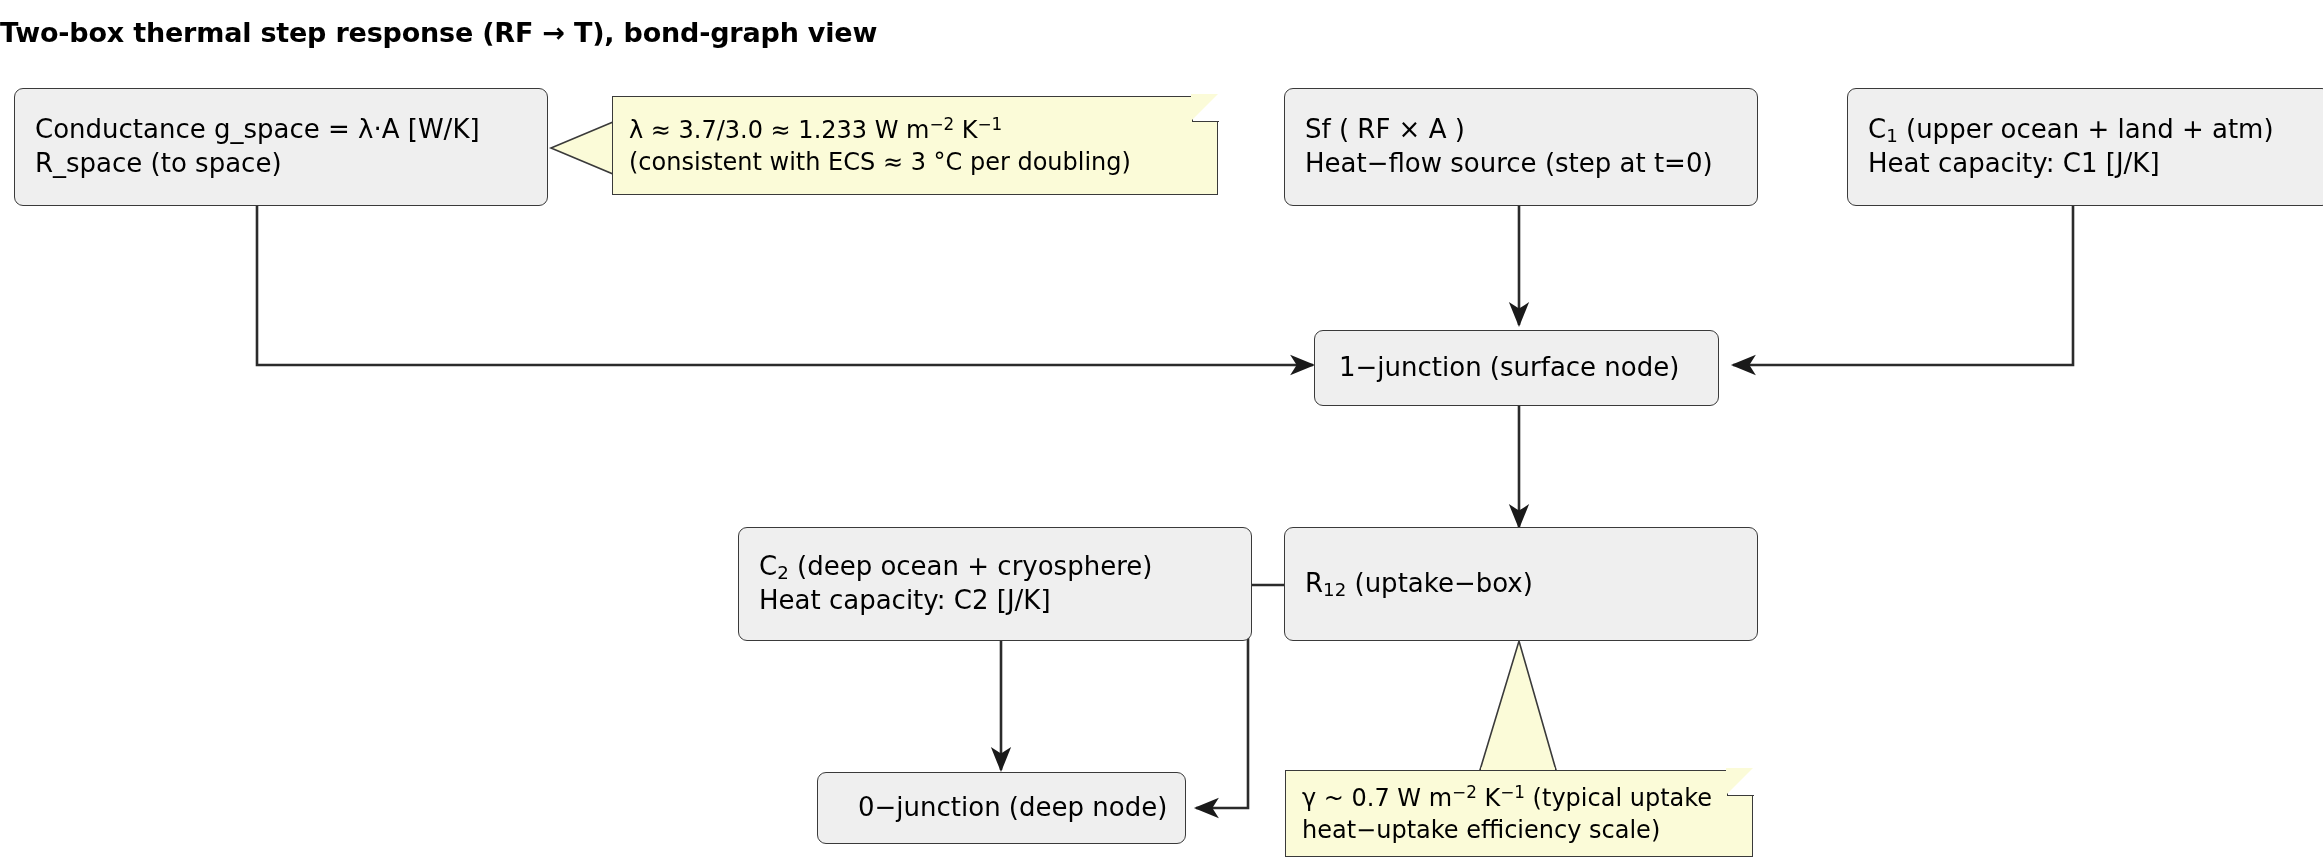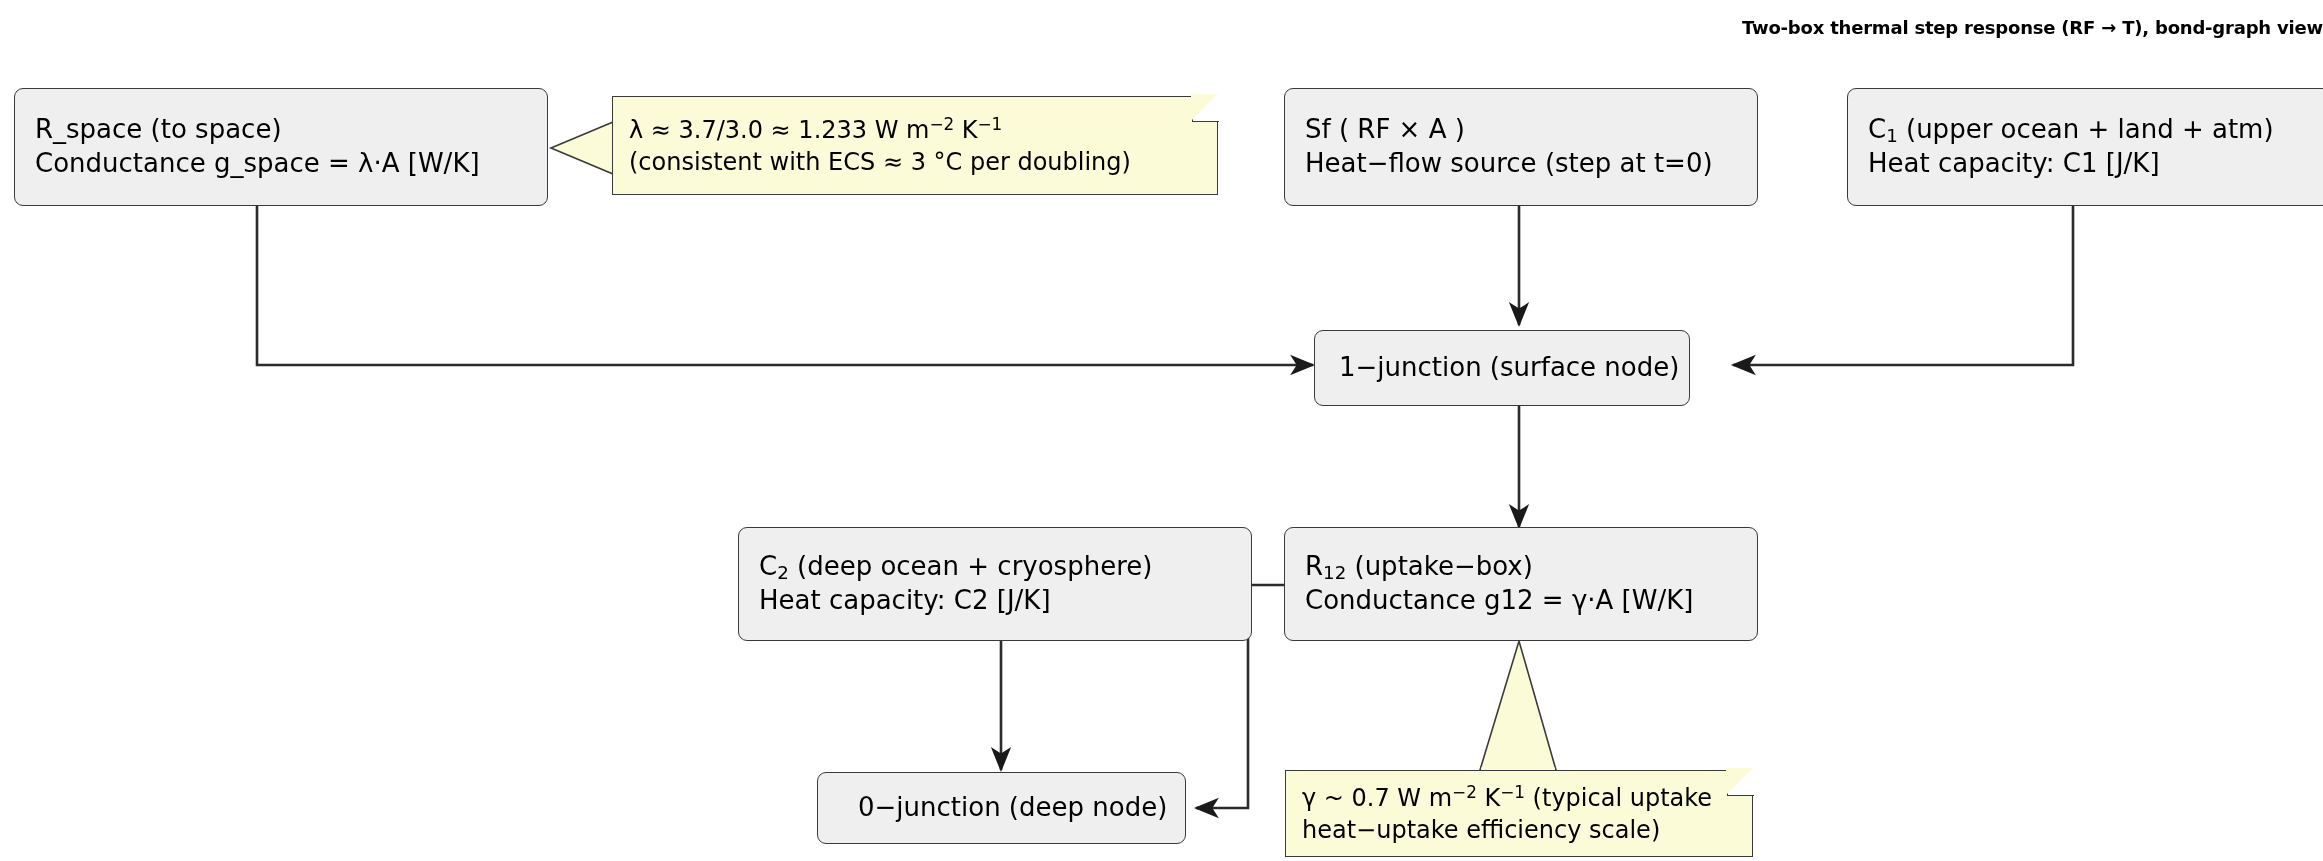--- a/index.html
+++ b/index.html
@@ -29,22 +29,22 @@
     top: 0;
     width: 2323px;
     height: 861px;
     pointer-events: none;
   }
   .diagram-title {
     position: absolute;
     left: 0;
     top: 17px;
     width: 2323px;
-    text-align: right;
-    font-size: 18px;
+    text-align: left;
+    font-size: 27px;
     font-weight: bold;
     font-family: "DejaVu Sans", sans-serif;
     letter-spacing: -0.2px;
   }
   .node {
     position: absolute;
     box-sizing: border-box;
     background: #efefef;
     border: 1.6px solid #3a3a3a;
     border-radius: 9px;
@@ -135,46 +135,45 @@
     <path d="M 1285,585 L 1248,585 L 1248,808 L 1196,808" fill="none" stroke="#2b2b2b" stroke-width="2.6" marker-end="url(#arrowhead)"></path>
 
     <path d="M 613,122 L 551,148 L 613,174 Z" fill="#fbfbd8" stroke="#3a3a3a" stroke-width="1.6" stroke-linejoin="miter"></path>
     <line x1="614" y1="123" x2="614" y2="173" stroke="#fbfbd8" stroke-width="3"></line>
 
     <path d="M 1480,770 L 1519,641 L 1556,770 Z" fill="#fbfbd8" stroke="#3a3a3a" stroke-width="1.6" stroke-linejoin="miter"></path>
     <line x1="1481" y1="769" x2="1555" y2="769" stroke="#fbfbd8" stroke-width="3"></line>
   </svg>
 
   <div class="node" style="left:14px; top:88px; width:534px; height:118px;">
+    <div class="line">Conductance g_space = λ·A  [W/K]</div>
     <div class="line">R_space  (to space)</div>
-    <div class="line">Conductance g_space = λ·A  [W/K]</div>
   </div>
 
   <div class="node" style="left:1284px; top:88px; width:474px; height:118px;">
     <div class="line">Sf  ( RF × A )</div>
     <div class="line">Heat−flow source (step at t=0)</div>
   </div>
 
   <div class="node" style="left:1847px; top:88px; width:484px; height:118px;">
     <div class="line"><span>C</span><sub>1</sub><span>  (upper ocean + land + atm)</span></div>
     <div class="line">Heat capacity: C1 [J/K]</div>
   </div>
 
-  <div class="node" style="left:1314px; top:330px; width:376px; height:76px; padding:17px 24px; justify-content:center;">
+  <div class="node" style="left:1314px; top:330px; width:405px; height:76px; padding:17px 24px; justify-content:center;">
     <div class="line">1−junction (surface node)</div>
   </div>
 
   <div class="node" style="left:738px; top:527px; width:514px; height:114px;">
     <div class="line"><span>C</span><sub>2</sub><span>  (deep ocean + cryosphere)</span></div>
     <div class="line">Heat capacity: C2 [J/K]</div>
   </div>
 
   <div class="node" style="left:1284px; top:527px; width:474px; height:114px;">
     <div class="line"><span>R</span><sub>12</sub><span>  (uptake−box)</span></div>
-    <div class="line">Conductance g12 = γ·A  [W/K]</div>
   </div>
 
   <div class="node" style="left:817px; top:772px; width:369px; height:72px; padding:0 40px;">
     <div class="line">0−junction (deep node)</div>
   </div>
 
   <div class="note" style="left:612px; top:96px; width:606px; height:99px;">
     <div class="fold"></div>
     <div class="line"><span>λ ≈ 3.7/3.0 ≈ 1.233 W m</span><sup>−2</sup><span> K</span><sup>−1</sup></div>
     <div class="line">(consistent with ECS ≈ 3 °C per doubling)</div>

